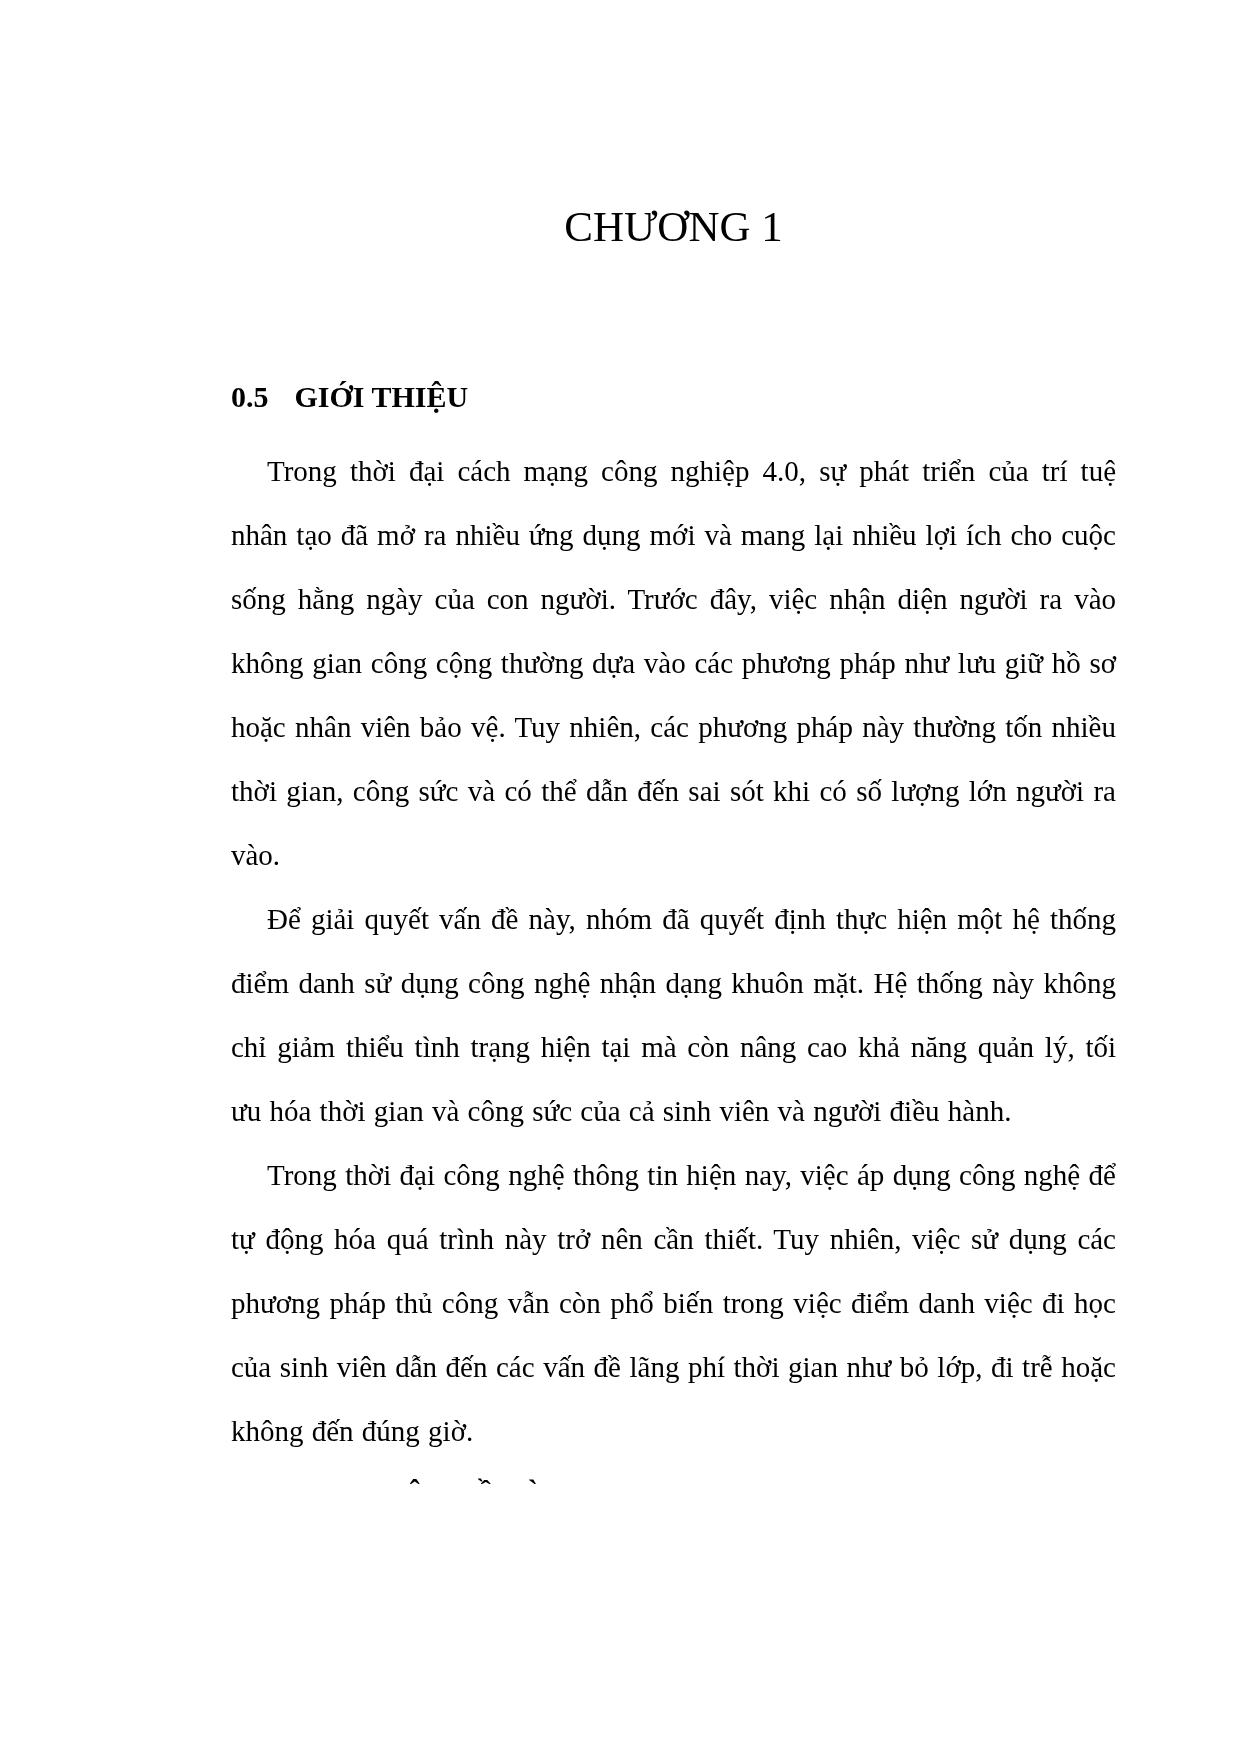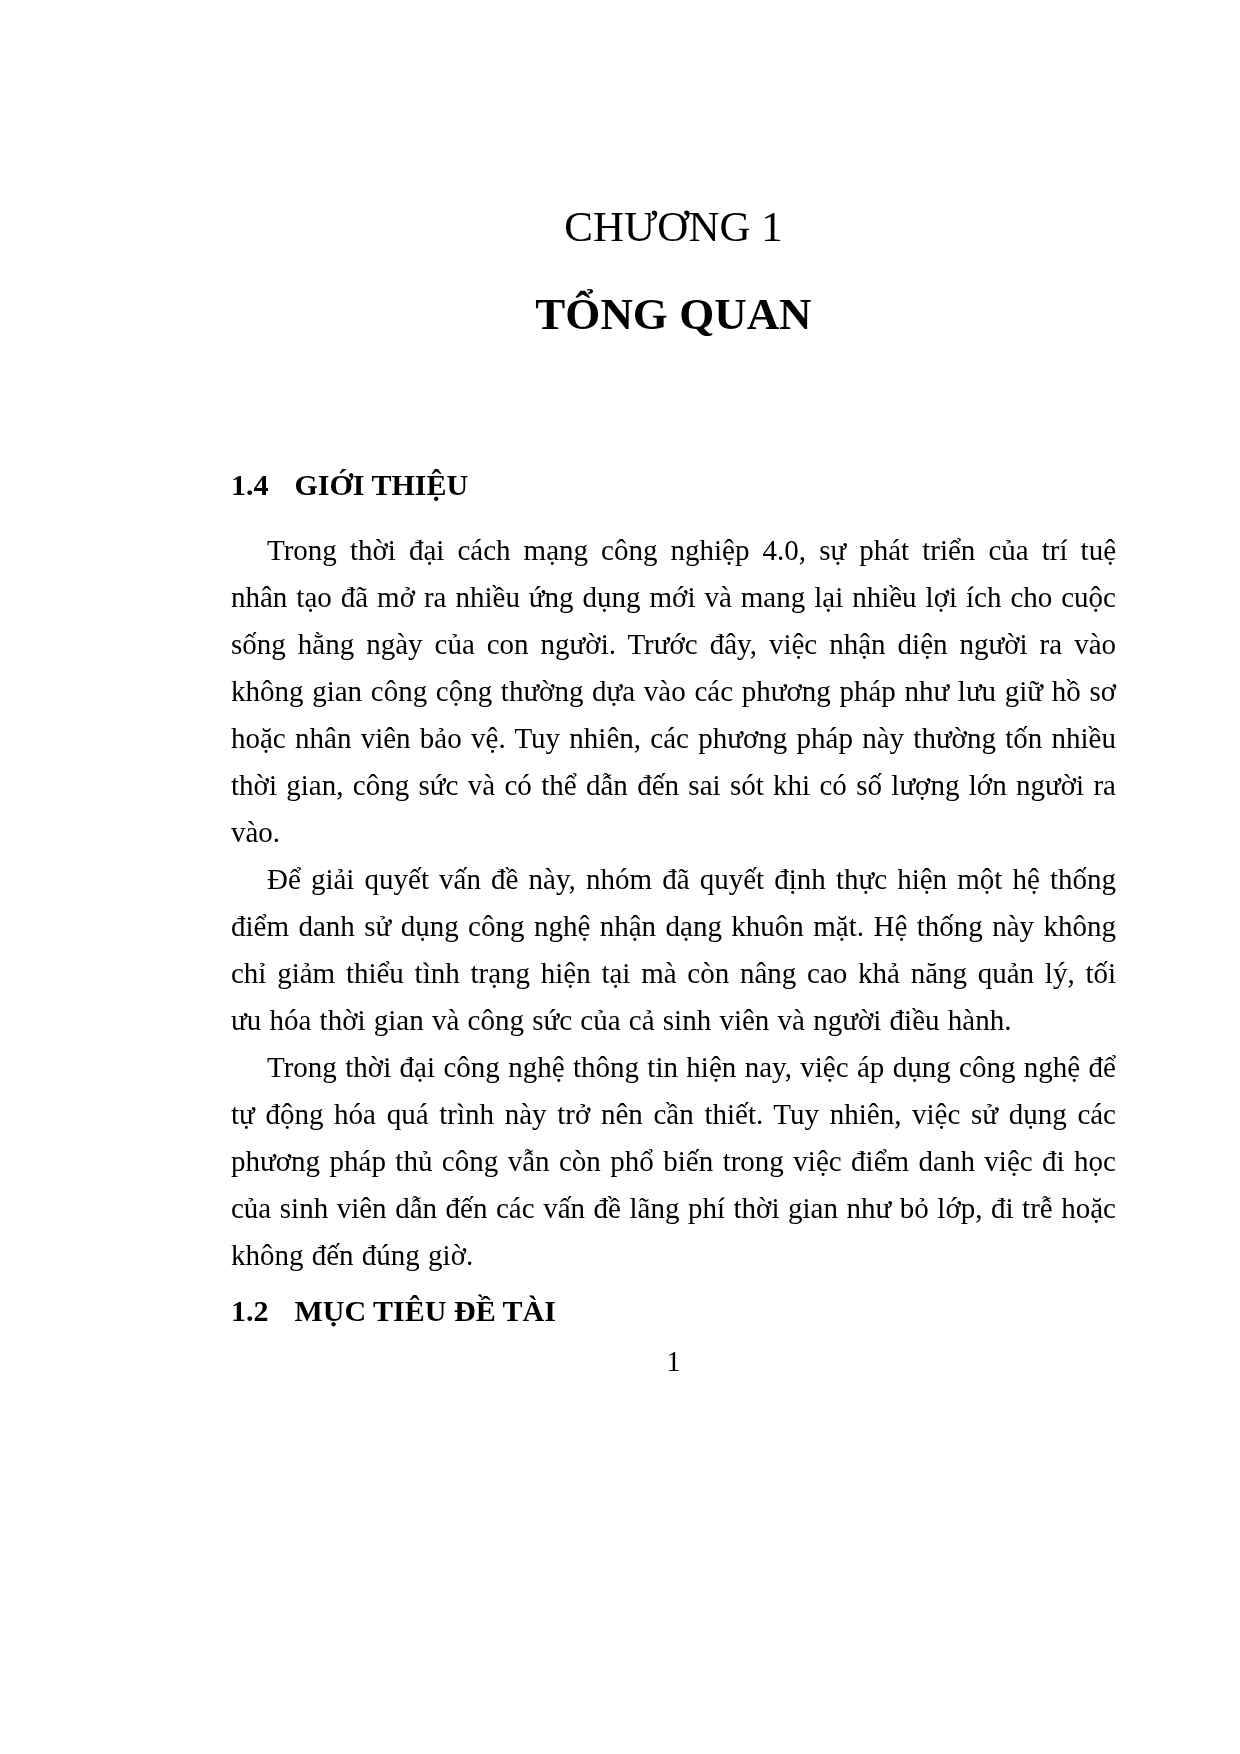--- a/index.html
+++ b/index.html
@@ -44,21 +44,21 @@
   }
   .section-heading .sec-num {
     display: inline-block;
     margin-right: 26px;
   }
   .sh-1 { margin-top: 124px; }
   .sh-2 { margin-top: 12px; }
   .body-par {
     margin: 0;
     font-size: 29px;
-    line-height: 47px;
+    line-height: 64px;
     text-align: justify;
     text-indent: 36px;
     word-spacing: 1px;
   }
   .after-heading { margin-top: 22px; }
   .bullet-par { text-indent: 60px; }
   .page-number {
     margin-top: 10px;
     text-align: center;
     font-size: 29px;
@@ -66,24 +66,23 @@
   }
 </style>
 </head>
 <body>
 
 <div class="page">
   <div class="content">
 
     <h1 class="chapter-label">CHƯƠNG 1</h1>
 
-    <h1 class="chapter-title">TỔNG QUAN</h1>
 
     <h2 class="section-heading sh-1">
-      <span class="sec-num">1.4</span><span class="sec-title">GIỚI THIỆU</span>
+      <span class="sec-num">0.5</span><span class="sec-title">GIỚI THIỆU</span>
     </h2>
 
     <p class="body-par after-heading">Trong thời đại cách mạng công nghiệp 4.0, sự phát triển của trí tuệ nhân tạo đã mở ra nhiều ứng dụng mới và mang lại nhiều lợi ích cho cuộc sống hằng ngày của con người. Trước đây, việc nhận diện người ra vào không gian công cộng thường dựa vào các phương pháp như lưu giữ hồ sơ hoặc nhân viên bảo vệ. Tuy nhiên, các phương pháp này thường tốn nhiều thời gian, công sức và có thể dẫn đến sai sót khi có số lượng lớn người ra vào.</p>
 
     <p class="body-par">Để giải quyết vấn đề này, nhóm đã quyết định thực hiện một hệ thống điểm danh sử dụng công nghệ nhận dạng khuôn mặt. Hệ thống này không chỉ giảm thiểu tình trạng hiện tại mà còn nâng cao khả năng quản lý, tối ưu hóa thời gian và công sức của cả sinh viên và người điều hành.</p>
 
     <p class="body-par">Trong thời đại công nghệ thông tin hiện nay, việc áp dụng công nghệ để tự động hóa quá trình này trở nên cần thiết. Tuy nhiên, việc sử dụng các phương pháp thủ công vẫn còn phổ biến trong việc điểm danh việc đi học của sinh viên dẫn đến các vấn đề lãng phí thời gian như bỏ lớp, đi trễ hoặc không đến đúng giờ.</p>
 
     <h2 class="section-heading sh-2">
       <span class="sec-num">1.2</span><span class="sec-title">MỤC TIÊU ĐỀ TÀI</span>

